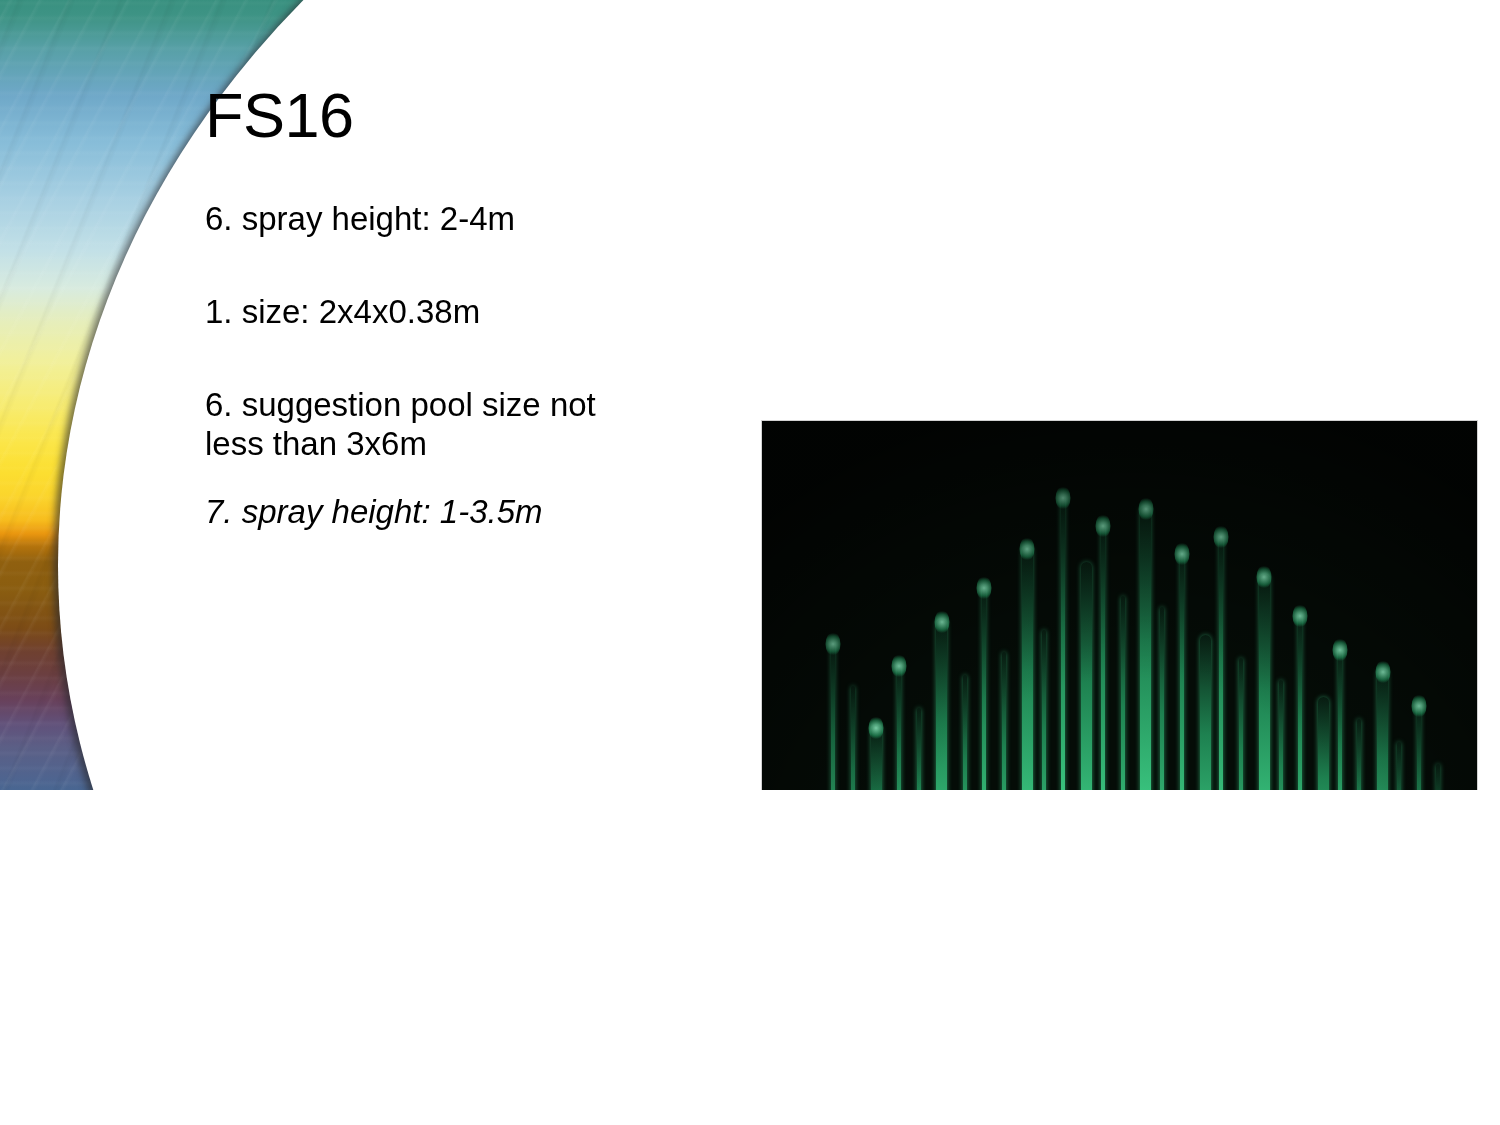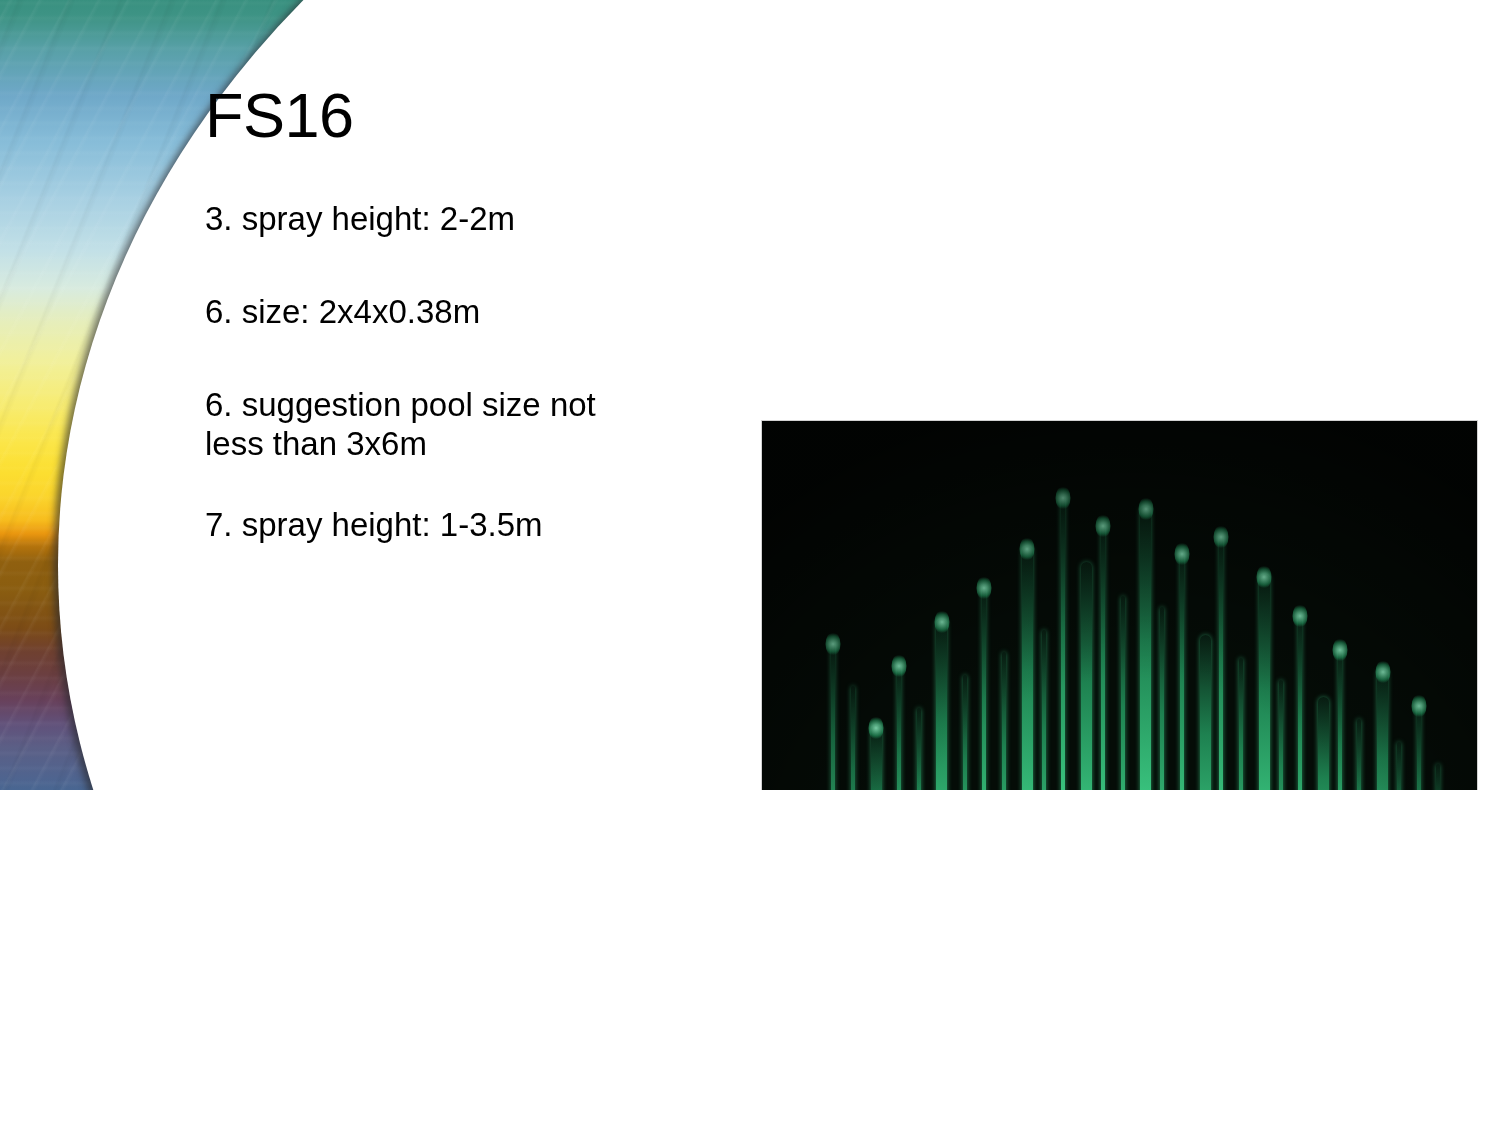--- a/index.html
+++ b/index.html
@@ -149,22 +149,22 @@
   }
 
   .bullet-item {
     font-size: 33px;
     line-height: 39px;
     color: #000000;
     margin: 0 0 54px 0;
     white-space: pre-line;
   }
 
-  .bullet-item.wrapped { margin-bottom: 42px; }
-  .bullet-item:last-child { margin-bottom: 6px; }
+  .bullet-item.wrapped { margin-bottom: 29px; }
+  .bullet-item:last-child { margin-bottom: 6px; font-style: italic; }
 
   
   .photo {
     position: absolute;
     left: 761px;
     top: 420px;
     width: 717px;
     height: 686px;
     border: 1px solid #d2d2d2;
     box-sizing: border-box;
@@ -316,22 +316,22 @@
     <div class="deco-streaks"></div>
   </div>
 
   <div class="white-ellipse"></div>
 
   <div class="content">
 
     <div class="slide-title">FS16</div>
 
     <div class="bullet-list">
-      <p class="bullet-item">3. spray height: 2-2m</p>
-      <p class="bullet-item">6. size: 2x4x0.38m</p>
+      <p class="bullet-item">6. spray height: 2-4m</p>
+      <p class="bullet-item">1. size: 2x4x0.38m</p>
       <p class="bullet-item wrapped">6. suggestion pool size not
 less than 3x6m</p>
       <p class="bullet-item">7. spray height: 1-3.5m</p>
     </div>
 
     <div class="photo" title="Square water fountain at night with green LED illuminated vertical water jets and a central dome spray on a rectangular platform">
       <div class="photo-canvas">
 
         <div class="jets">
           <div class="jet tip" style="left:4%;  height:62%;"></div>

